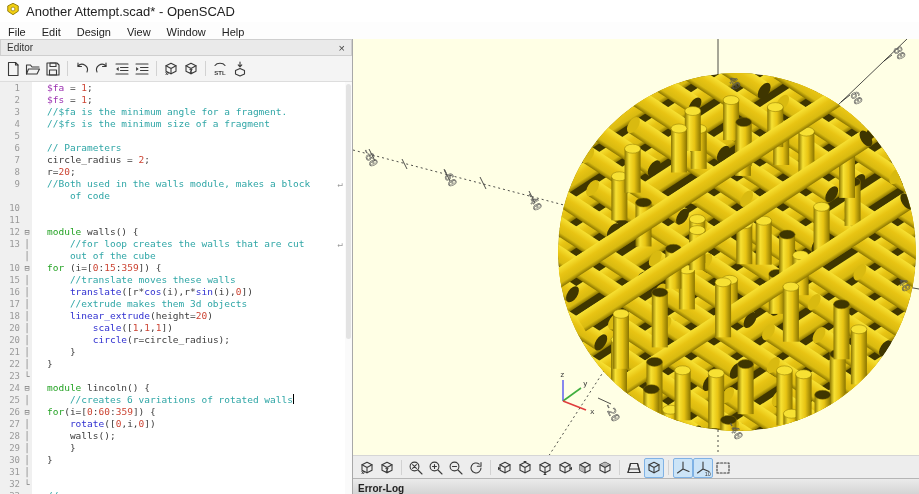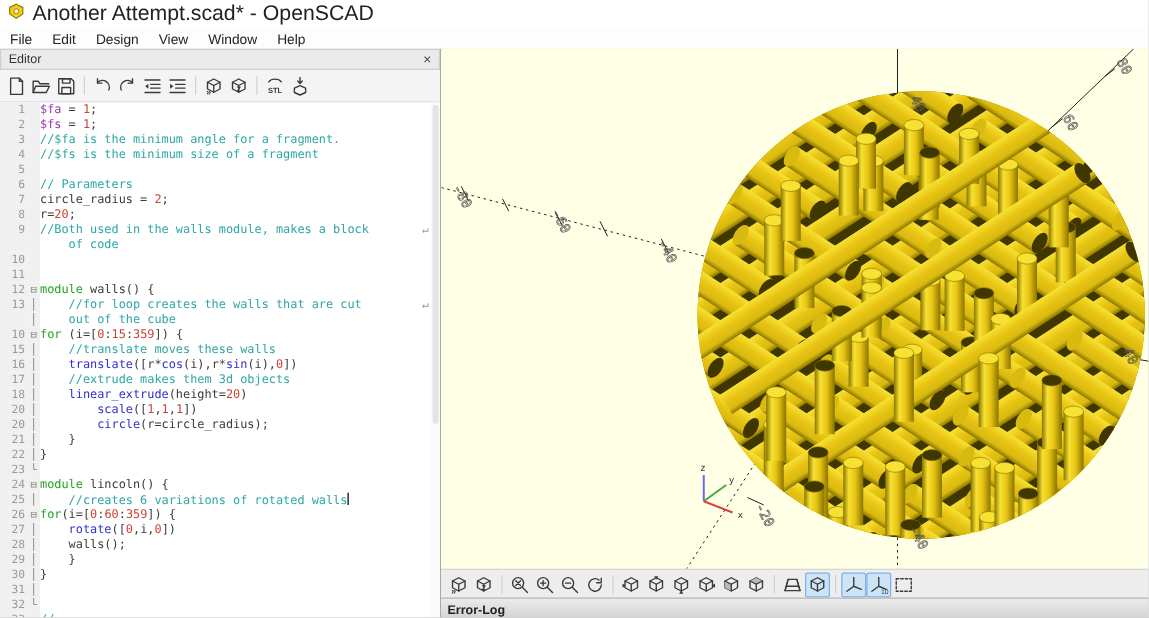--- a/index.html
+++ b/index.html
@@ -1,21 +1,21 @@
 <!DOCTYPE html>
 <html><head>
 <meta charset="utf-8">
 <style>
   html,body{margin:0;padding:0;background:#c9c9c9;}
   .win{position:relative;width:919px;height:494px;background:#fff;overflow:hidden;
        font-family:"Liberation Sans",sans-serif;outline:1px solid #9aa0a6;}
   
   .titlebar{position:absolute;left:0;top:0;right:0;height:22px;display:flex;align-items:center;
             padding-left:6px;gap:6px;background:#fff;}
-  .title{font-size:17px;color:#222;}
+  .title{font-size:13px;color:#222;}
   .menubar{position:absolute;left:0;top:22px;right:0;height:17px;display:flex;align-items:flex-end;
            background:#fdfdfd;border-bottom:1px solid #e8e8e8;font-size:11px;color:#222;}
   .menu-item{padding:1px 8px;cursor:default;}
   
   .editor-panel{position:absolute;left:0;top:39px;width:353px;bottom:0;display:flex;flex-direction:column;
                 border-right:1px solid #a8a8a8;box-sizing:border-box;background:#fff;justify-content:center;}
   .editor-header{height:15px;background:#eaeaea;border:1px solid #cfcfcf;display:flex;align-items:center;
                  justify-content:space-between;padding:0 6px;font-size:10px;color:#333;flex:none;}
   .editor-close{color:#444;font-size:11px;line-height:10px;cursor:default;}
   .editor-toolbar{height:23px;background:#f4f4f4;border-bottom:1px solid #ddd;display:flex;align-items:center;
@@ -23,21 +23,21 @@
   .tbtn{width:20px;height:20px;display:flex;align-items:center;justify-content:center;background:transparent;
         border:1px solid transparent;border-radius:2px;padding:0;margin:0;}
   .tbtn.active{background:#cce4f7;border-color:#7fb2e5;}
   .vsep{width:1px;height:15px;background:#d2d2d2;margin:0 4px;flex:none;}
   
   .code{flex:1;overflow:hidden;background:#fff;position:relative;
         font-family:"DejaVu Sans Mono","Liberation Mono",monospace;font-size:9.5px;line-height:12px;}
   .crow{display:flex;height:12px;position:relative;white-space:pre;}
   .lnum{width:20px;flex:none;text-align:right;padding-right:2px;color:#9a9a9a;background:#f0f0f0;font-size:9px;}
   .fold{width:10px;flex:none;text-align:center;color:#7d7d7d;background:#f0f0f0;font-size:8.5px;line-height:12px;}
-  .ctext{flex:1;padding-left:0;overflow:hidden;}
+  .ctext{flex:1;padding-left:15px;overflow:hidden;}
   .c{color:#2fa6a6;} .k{color:#25a325;} .f{color:#3030d0;} .x{color:#cc4433;} .v{color:#9b30b0;} .d{color:#3c3c3c;}
   .wrapmark{position:absolute;right:9px;top:0;color:#9a9a9a;font-size:9px;}
   .caret{display:inline-block;width:1px;height:10px;background:#000;vertical-align:-1px;}
   .vscroll{position:absolute;right:0;top:0;bottom:0;width:7px;background:#fafafa;}
   .vthumb{position:absolute;top:2px;right:1px;width:5px;height:62%;background:#e3e3e3;border-radius:3px;}
   
   .viewport{position:absolute;left:353px;top:39px;right:0;bottom:38px;background:#FFFFE5;overflow:hidden;}
   .viewport svg{display:block;}
   .vp-toolbar{position:absolute;left:353px;right:0;bottom:15px;height:23px;background:#ededed;
               border-top:1px solid #d6d6d6;display:flex;align-items:center;padding:0 4px;}

